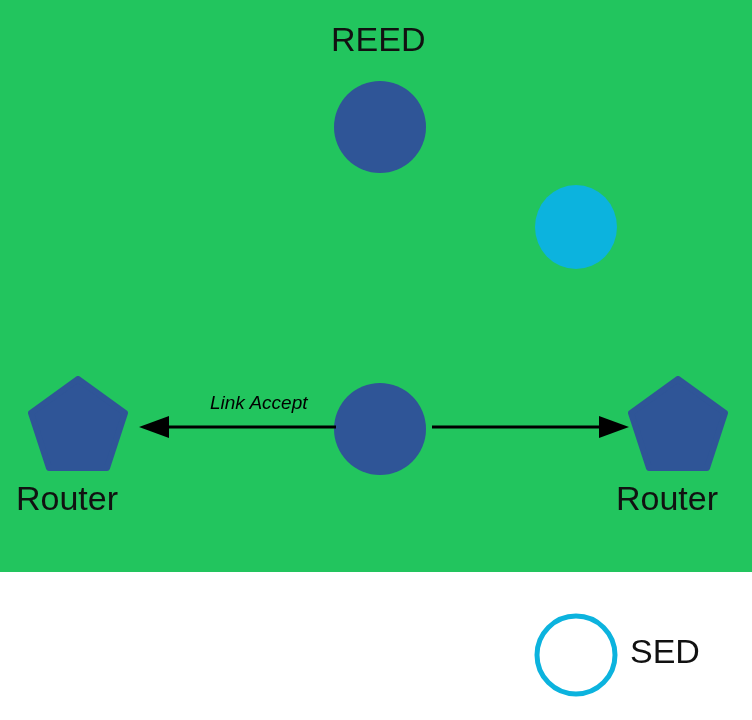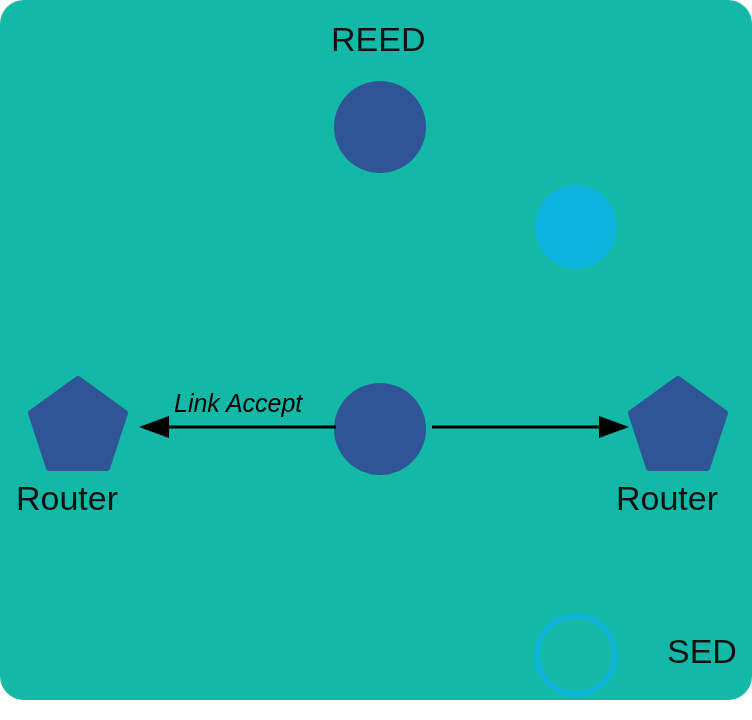--- a/index.html
+++ b/index.html
@@ -9,54 +9,54 @@
   }
   body {
     width: 752px;
     height: 720px;
     font-family: "Liberation Sans", sans-serif;
     overflow: hidden;
   }
   #diagram {
     position: relative;
     width: 752px;
-    height: 700px;
-    background: #14b8a6;
-    border-radius: 24px;
+    height: 572px;
+    background: #22c55e;
   }
   .node-label {
     position: absolute;
     color: #111111;
     font-size: 34px;
     line-height: 34px;
     font-weight: 400;
     white-space: nowrap;
     letter-spacing: 0px;
   }
   .edge-label {
     position: absolute;
     color: #000000;
-    font-size: 25px;
+    font-size: 19px;
     line-height: 22px;
     font-style: italic;
     white-space: nowrap;
+    margin-left: 36px;
   }
   .shape-svg {
     position: absolute;
     display: block;
   }
   
   #reed-circle { left: 333px; top: 80px; }
   #reed-label  { left: 331px; top: 22px; }
   
   #med-circle { left: 534px; top: 184px; }
   #med-label  { left: 633px; top: 209px; }
   
   #sed-circle { left: 533px; top: 612px; }
-  #sed-label  { left: 667px; top: 634px; }
+  #sed-label  { left: 630px; top: 634px; }
   
   #center-circle { left: 333px; top: 382px; }
   
   #router-left-shape { left: 28px; top: 376px; }
   #router-left-label { left: 16px; top: 481px; }
   
   #router-right-shape { left: 628px; top: 376px; }
   #router-right-label { left: 616px; top: 481px; }
   
   #arrow-left  { left: 136px; top: 410px; }

